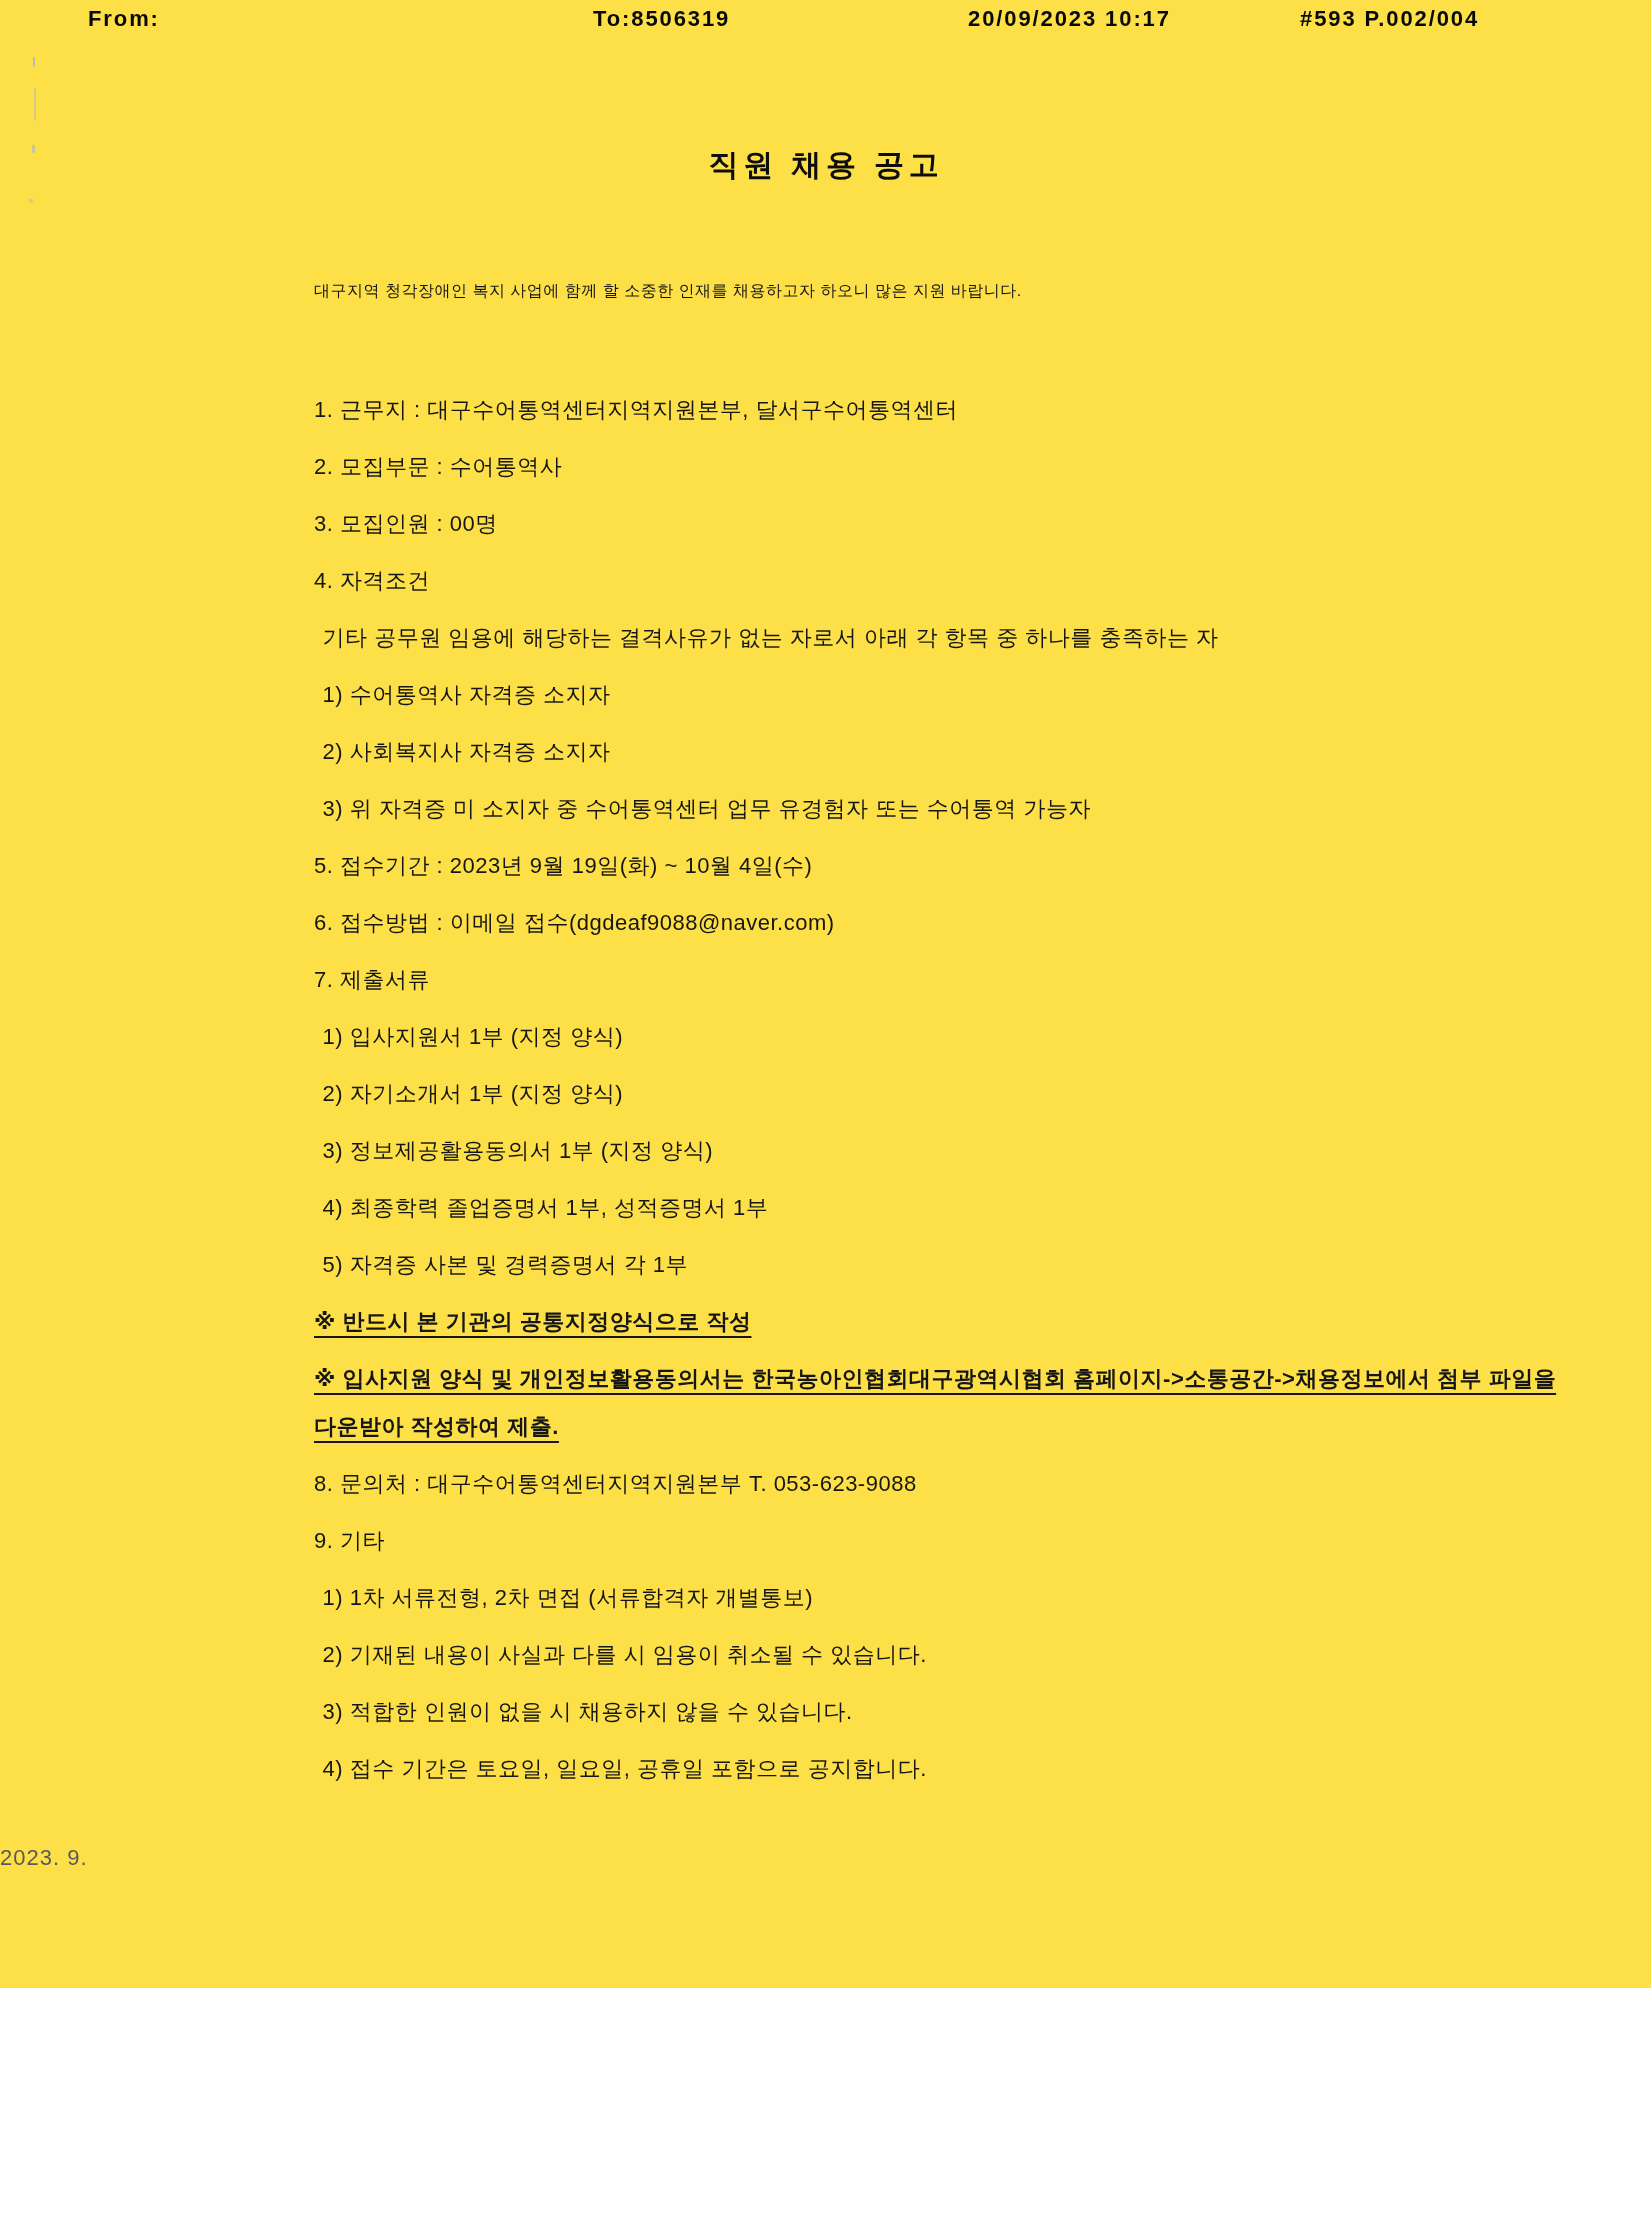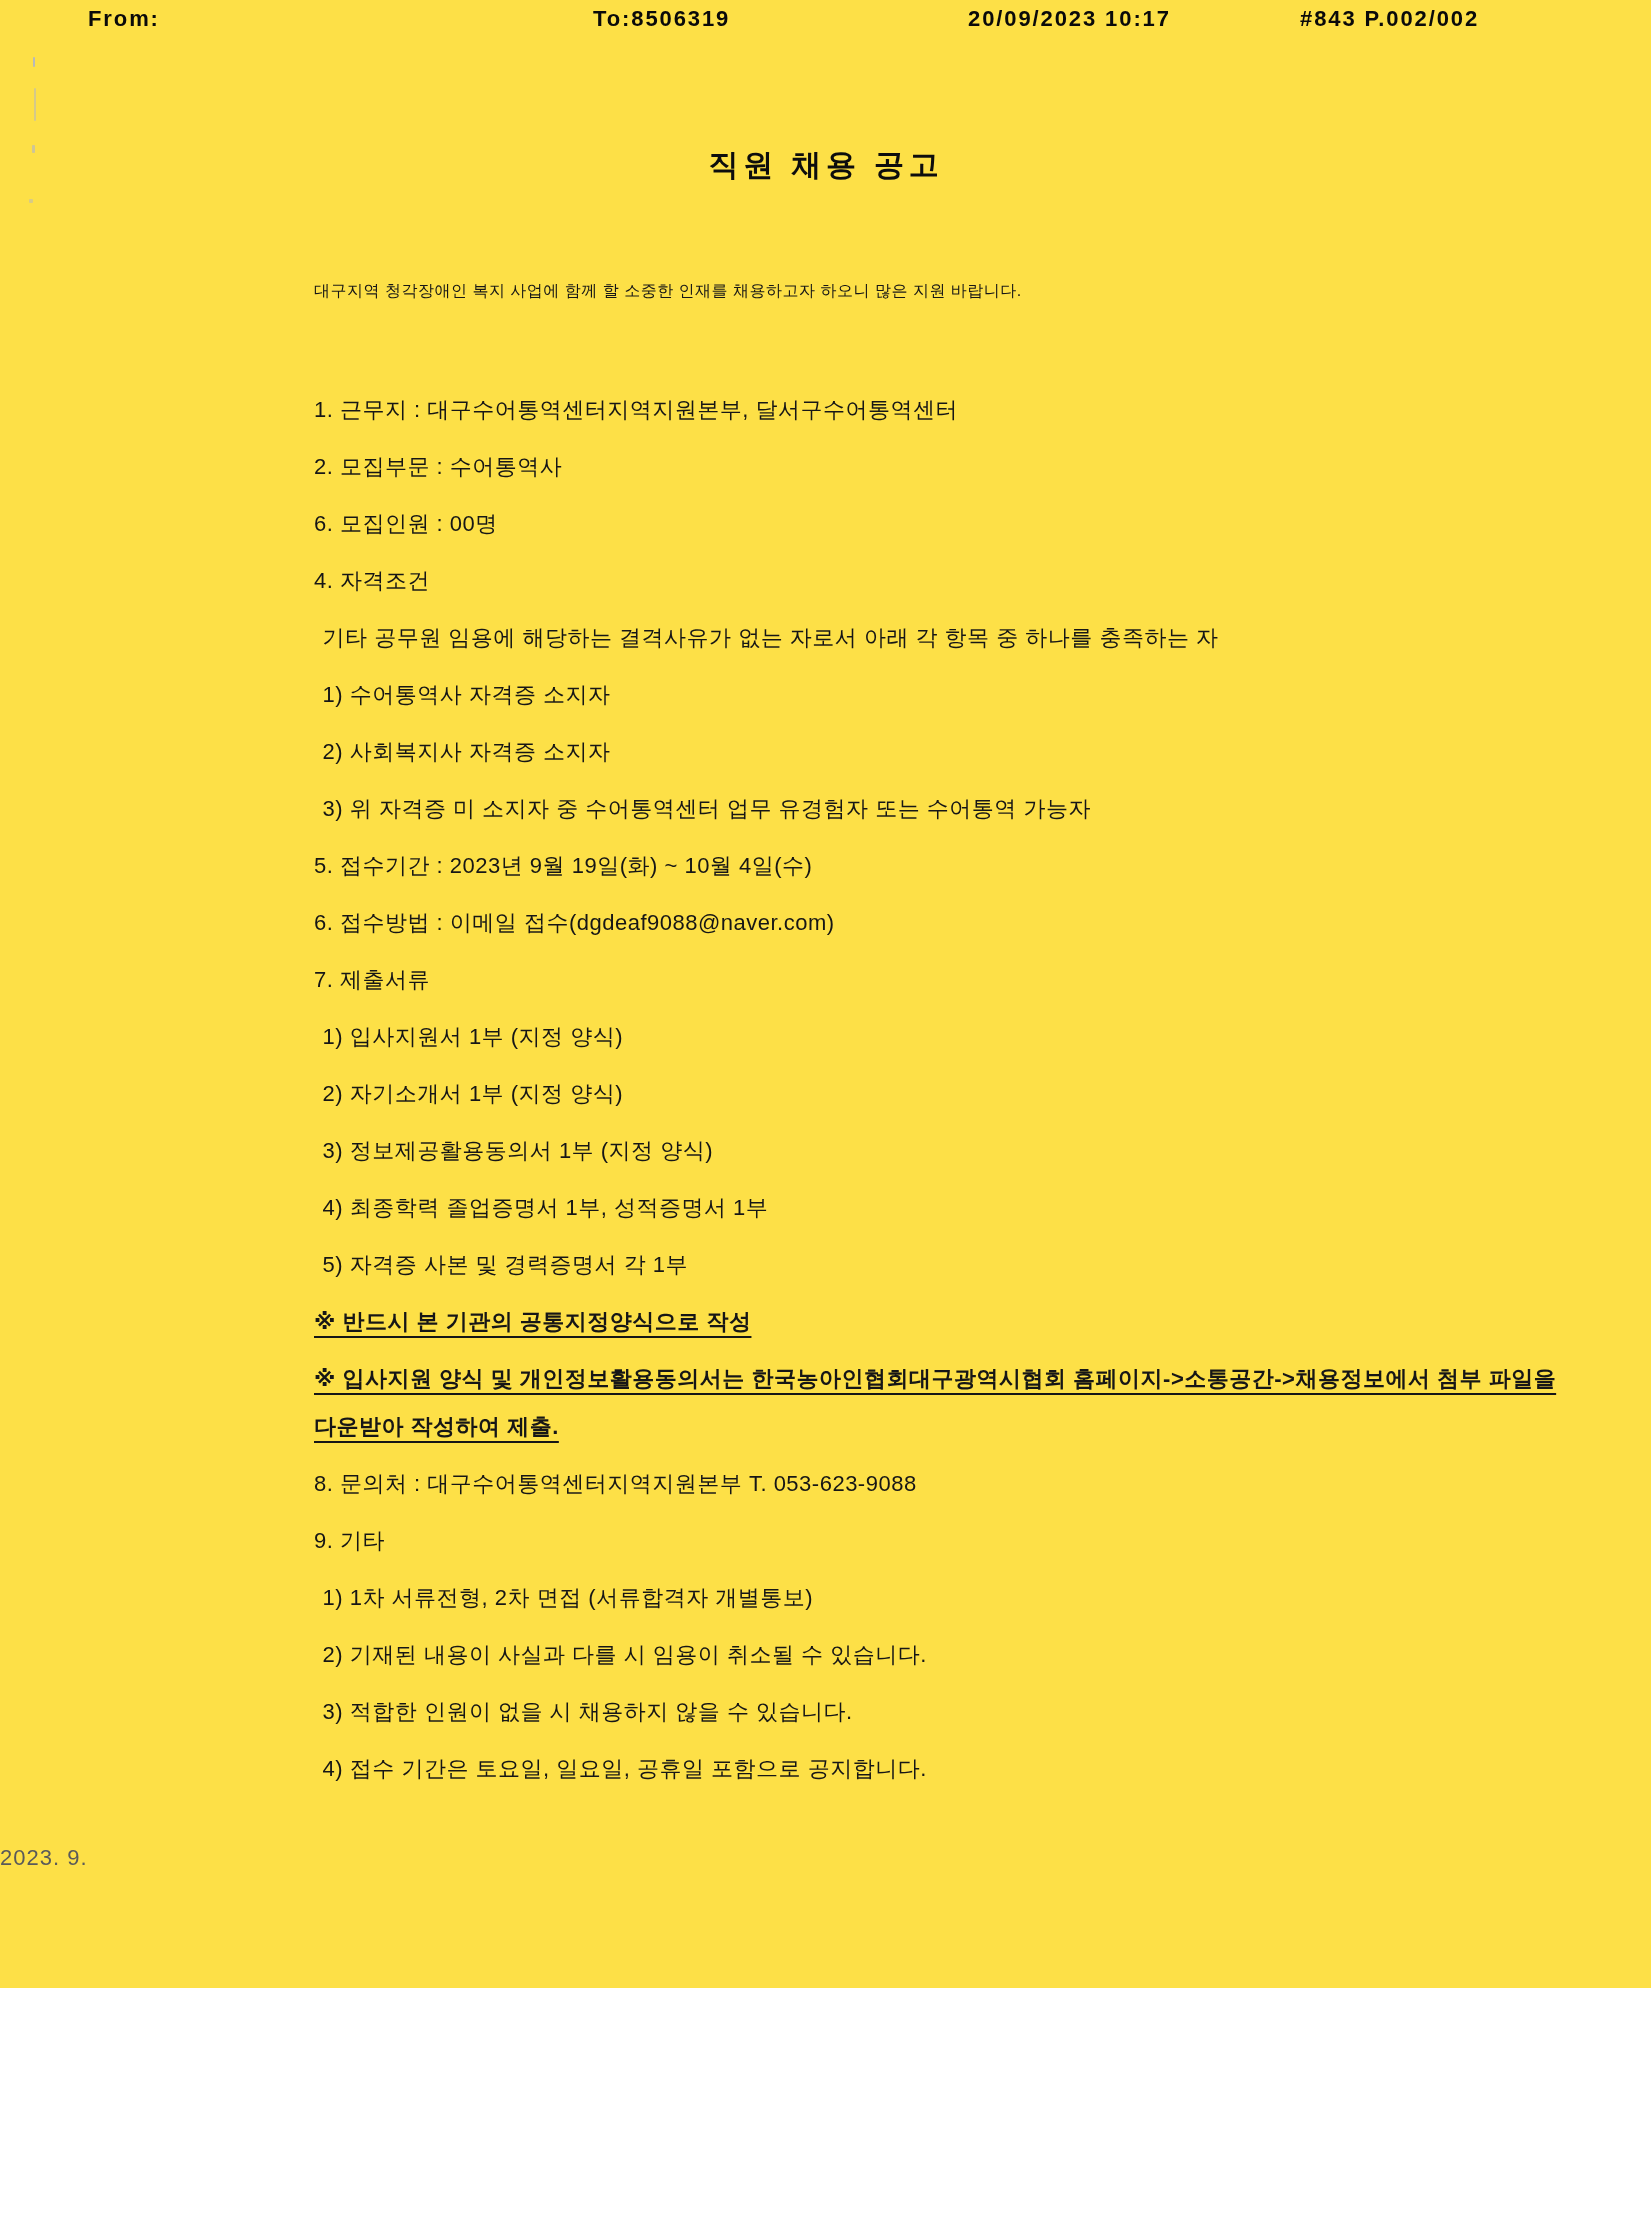--- a/index.html
+++ b/index.html
@@ -115,42 +115,42 @@
 </style>
 </head>
 <body>
 
 <div class="page">
 
   <div class="fax-header">
     <span class="fax-from">From:</span>
     <span class="fax-to">To:8506319</span>
     <span class="fax-date">20/09/2023 10:17</span>
-    <span class="fax-pages">#843 P.002/002</span>
+    <span class="fax-pages">#593 P.002/004</span>
   </div>
 
   <div class="scan-artifact noise-1"></div>
   <div class="scan-artifact noise-2"></div>
   <div class="scan-artifact noise-3"></div>
   <div class="scan-artifact noise-4"></div>
   <div class="scan-artifact noise-5"></div>
 
   <div class="doc-title">직원 채용 공고</div>
 
   <div class="doc-intro">대구지역 청각장애인 복지 사업에 함께 할 소중한 인재를 채용하고자 하오니 많은 지원 바랍니다.</div>
 
   <div class="doc-lines">
       <div class="doc-line">
       <span class="line-text">1. 근무지 : 대구수어통역센터지역지원본부, 달서구수어통역센터</span>
     </div>
       <div class="doc-line">
       <span class="line-text">2. 모집부문 : 수어통역사</span>
     </div>
       <div class="doc-line">
-      <span class="line-text">6. 모집인원 : 00명</span>
+      <span class="line-text">3. 모집인원 : 00명</span>
     </div>
       <div class="doc-line">
       <span class="line-text">4. 자격조건</span>
     </div>
       <div class="doc-line indent">
       <span class="line-text">기타 공무원 임용에 해당하는 결격사유가 없는 자로서 아래 각 항목 중 하나를 충족하는 자</span>
     </div>
       <div class="doc-line indent">
       <span class="line-text">1) 수어통역사 자격증 소지자</span>
     </div>

